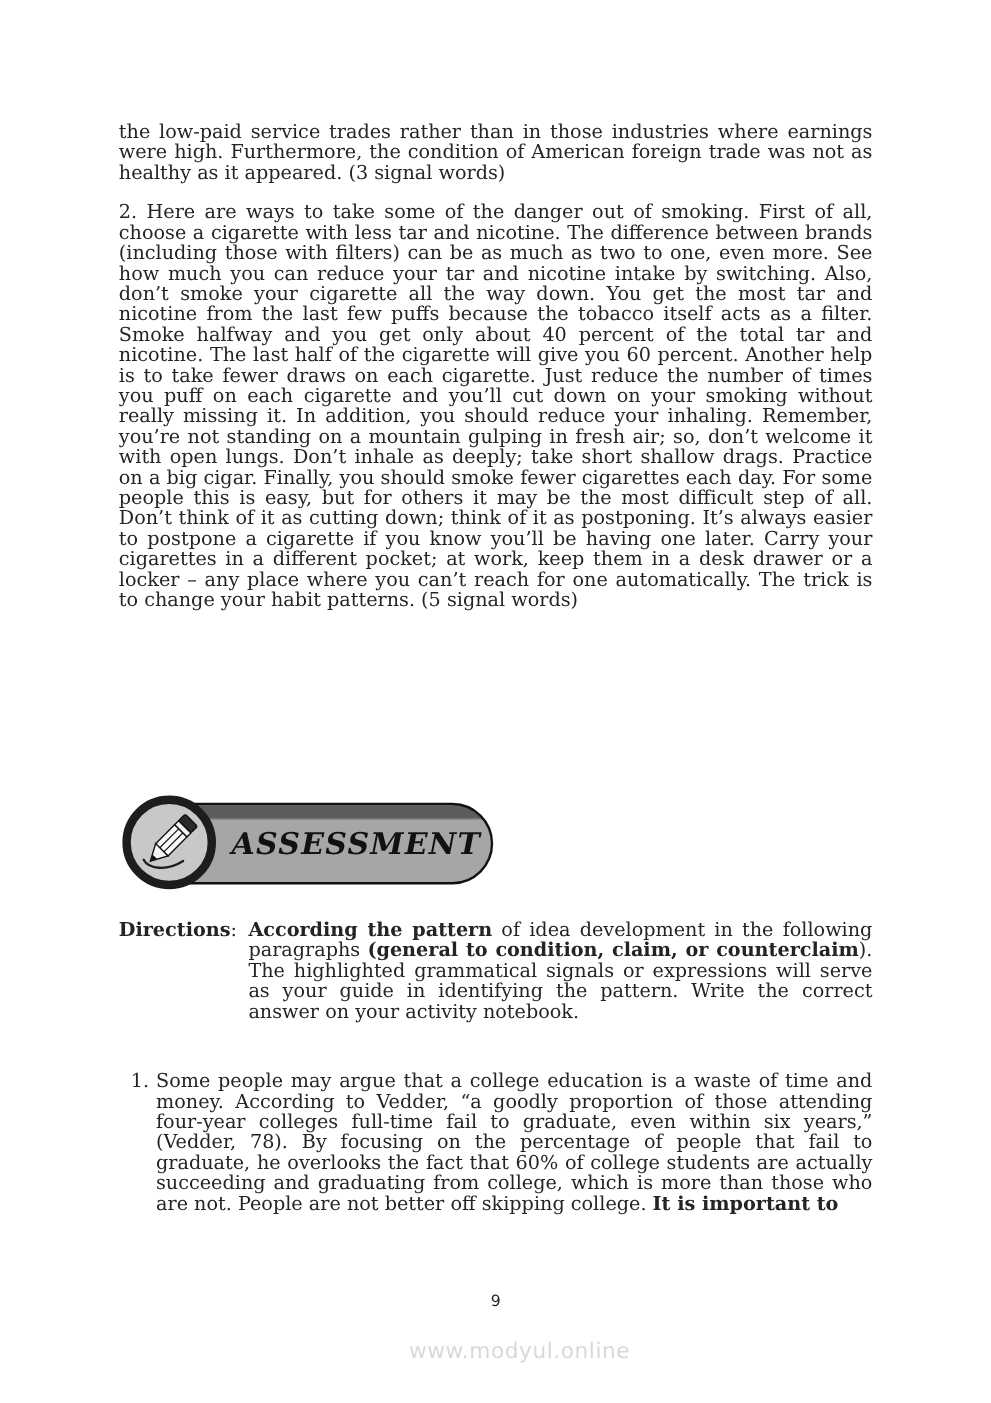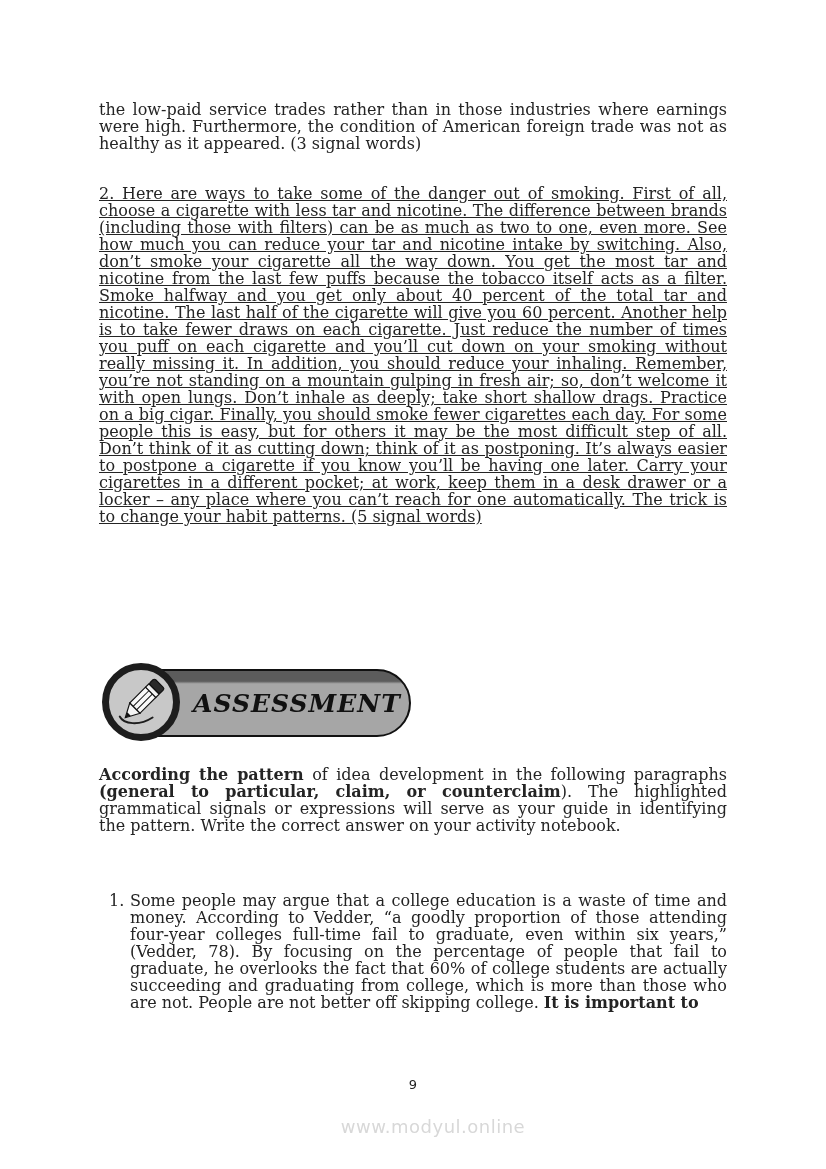--- a/index.html
+++ b/index.html
@@ -15,21 +15,21 @@
     overflow: hidden;
   }
   .para {
     position: absolute;
     left: 99px;
     width: 628px;
     margin: 0;
     text-align: justify;
   }
   .para1 { top: 101px; }
-  .para2 { top: 185px; text-decoration: underline; }
+  .para2 { top: 168px; }
 
   
   .banner {
     position: absolute;
     left: 102px;
     top: 663px;
     width: 315px;
     height: 80px;
   }
   .pill {
@@ -139,22 +139,25 @@
           <line x1="32.5" y1="16" x2="32.5" y2="39" stroke="#111" stroke-width="1"></line>
           <polygon points="22.5,39 37.5,39 30,53" fill="#f5f5f5" stroke="#111" stroke-width="1.2"></polygon>
           <polygon points="27.5,47.5 32.5,47.5 30,53" fill="#111"></polygon>
         </g>
         <path d="M8,45 C12,53 28,55 42,46" fill="none" stroke="#1d1d1d" stroke-width="2" stroke-linecap="round"></path>
       </svg>
     </div>
   </div>
 
   <div class="directions">
+    <div class="dir-label">
+      <b>Directions</b><span>:</span>
+    </div>
     <p class="dir-text">
-      <b>According the pattern</b><span> of idea development in the following paragraphs </span><b>(general to particular, claim, or counterclaim</b><span>). The highlighted grammatical signals or expressions will serve as your guide in identifying the pattern. Write the correct answer on your activity notebook.</span>
+      <b>According the pattern</b><span> of idea development in the following paragraphs </span><b>(general to condition, claim, or counterclaim</b><span>). The highlighted grammatical signals or expressions will serve as your guide in identifying the pattern. Write the correct answer on your activity notebook.</span>
     </p>
   </div>
 
   <div class="list-item">
     <span class="item-num">1.</span>
     <p class="item-text">
       <span>Some people may argue that a college education is a waste of time and money. According to Vedder, “a goodly proportion of those attending four-year colleges full-time fail to graduate, even within six years,” (Vedder, 78). By focusing on the percentage of people that fail to graduate, he overlooks the fact that 60% of college students are actually succeeding and graduating from college, which is more than those who are not. People are not better off skipping college. </span><b>It is important to</b>
     </p>
   </div>
 

